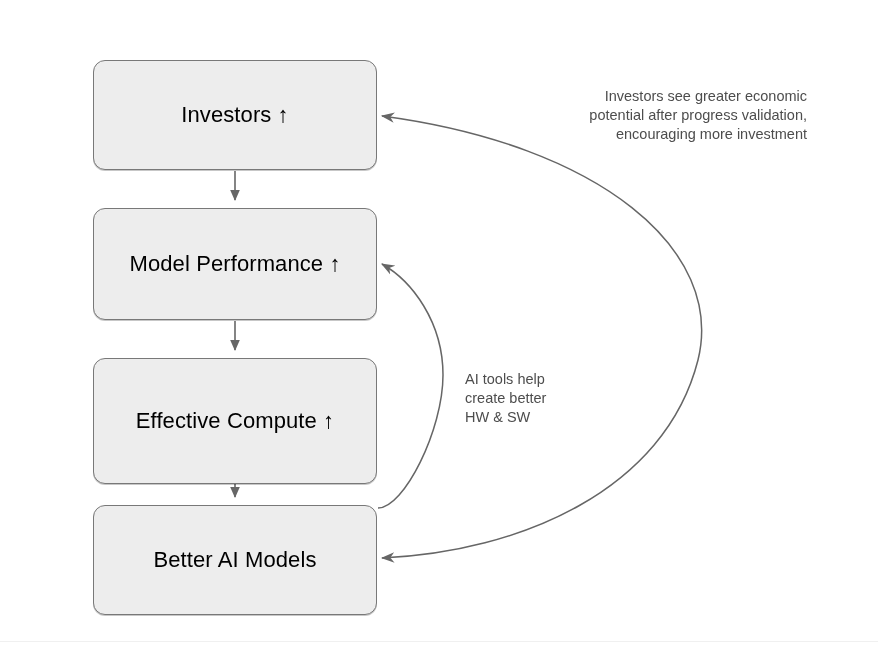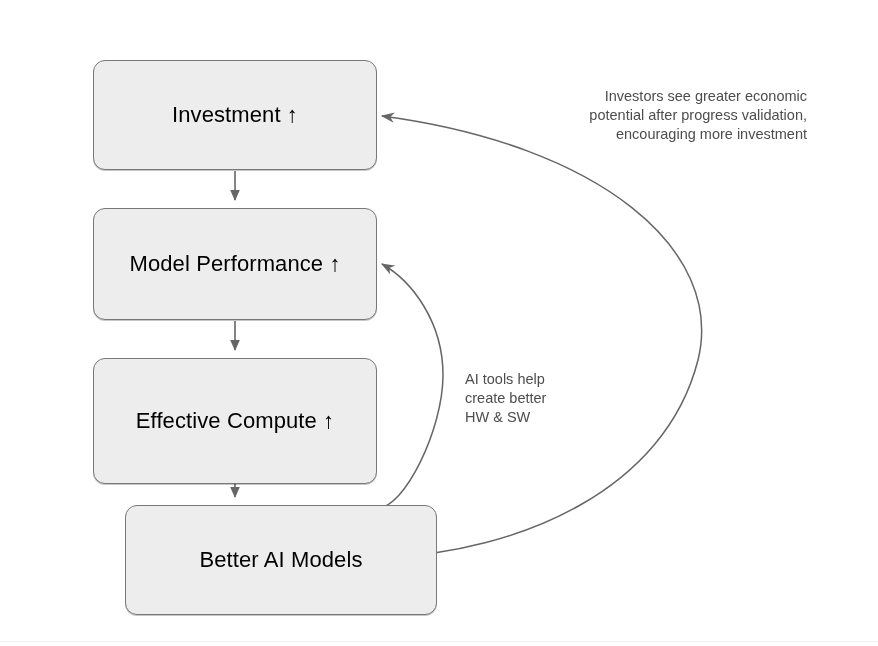--- a/index.html
+++ b/index.html
@@ -92,32 +92,32 @@
     <g>
       <path d="M 378 508 C 404 508, 443 430, 443 375 C 443 322, 412 281, 382 264" fill="none" stroke="#666666" stroke-width="1.5" marker-end="url(#arrow-open)"></path>
     </g>
 
     <g>
       <path d="M 382 558 C 520 552, 665 490, 698 360 C 725 250, 600 145, 382 116" fill="none" stroke="#666666" stroke-width="1.5" marker-start="url(#arrow-open)" marker-end="url(#arrow-open)"></path>
     </g>
   </svg>
 
   <div class="node-box" style="left:93px; top:60px; width:284px; height:110px;">
-    <span class="node-label">Investment ↑</span>
+    <span class="node-label">Investors ↑</span>
   </div>
 
   <div class="node-box" style="left:93px; top:208px; width:284px; height:112px;">
     <span class="node-label">Model Performance ↑</span>
   </div>
 
   <div class="node-box" style="left:93px; top:358px; width:284px; height:126px;">
     <span class="node-label">Effective Compute ↑</span>
   </div>
 
-  <div class="node-box" style="left:93px; top:505px; width:312px; height:110px;margin-left:32px;">
+  <div class="node-box" style="left:93px; top:505px; width:284px; height:110px;">
     <span class="node-label">Better AI Models</span>
   </div>
 
   <div class="annotation" style="left:507px; top:87px; width:300px;text-align:right;">Investors see greater economic
 potential after progress validation,
 encouraging more investment</div>
 
   <div class="annotation" style="left:465px; top:334px; width:140px;margin-top:36px;">AI tools help
 create better
 HW &amp; SW</div>

